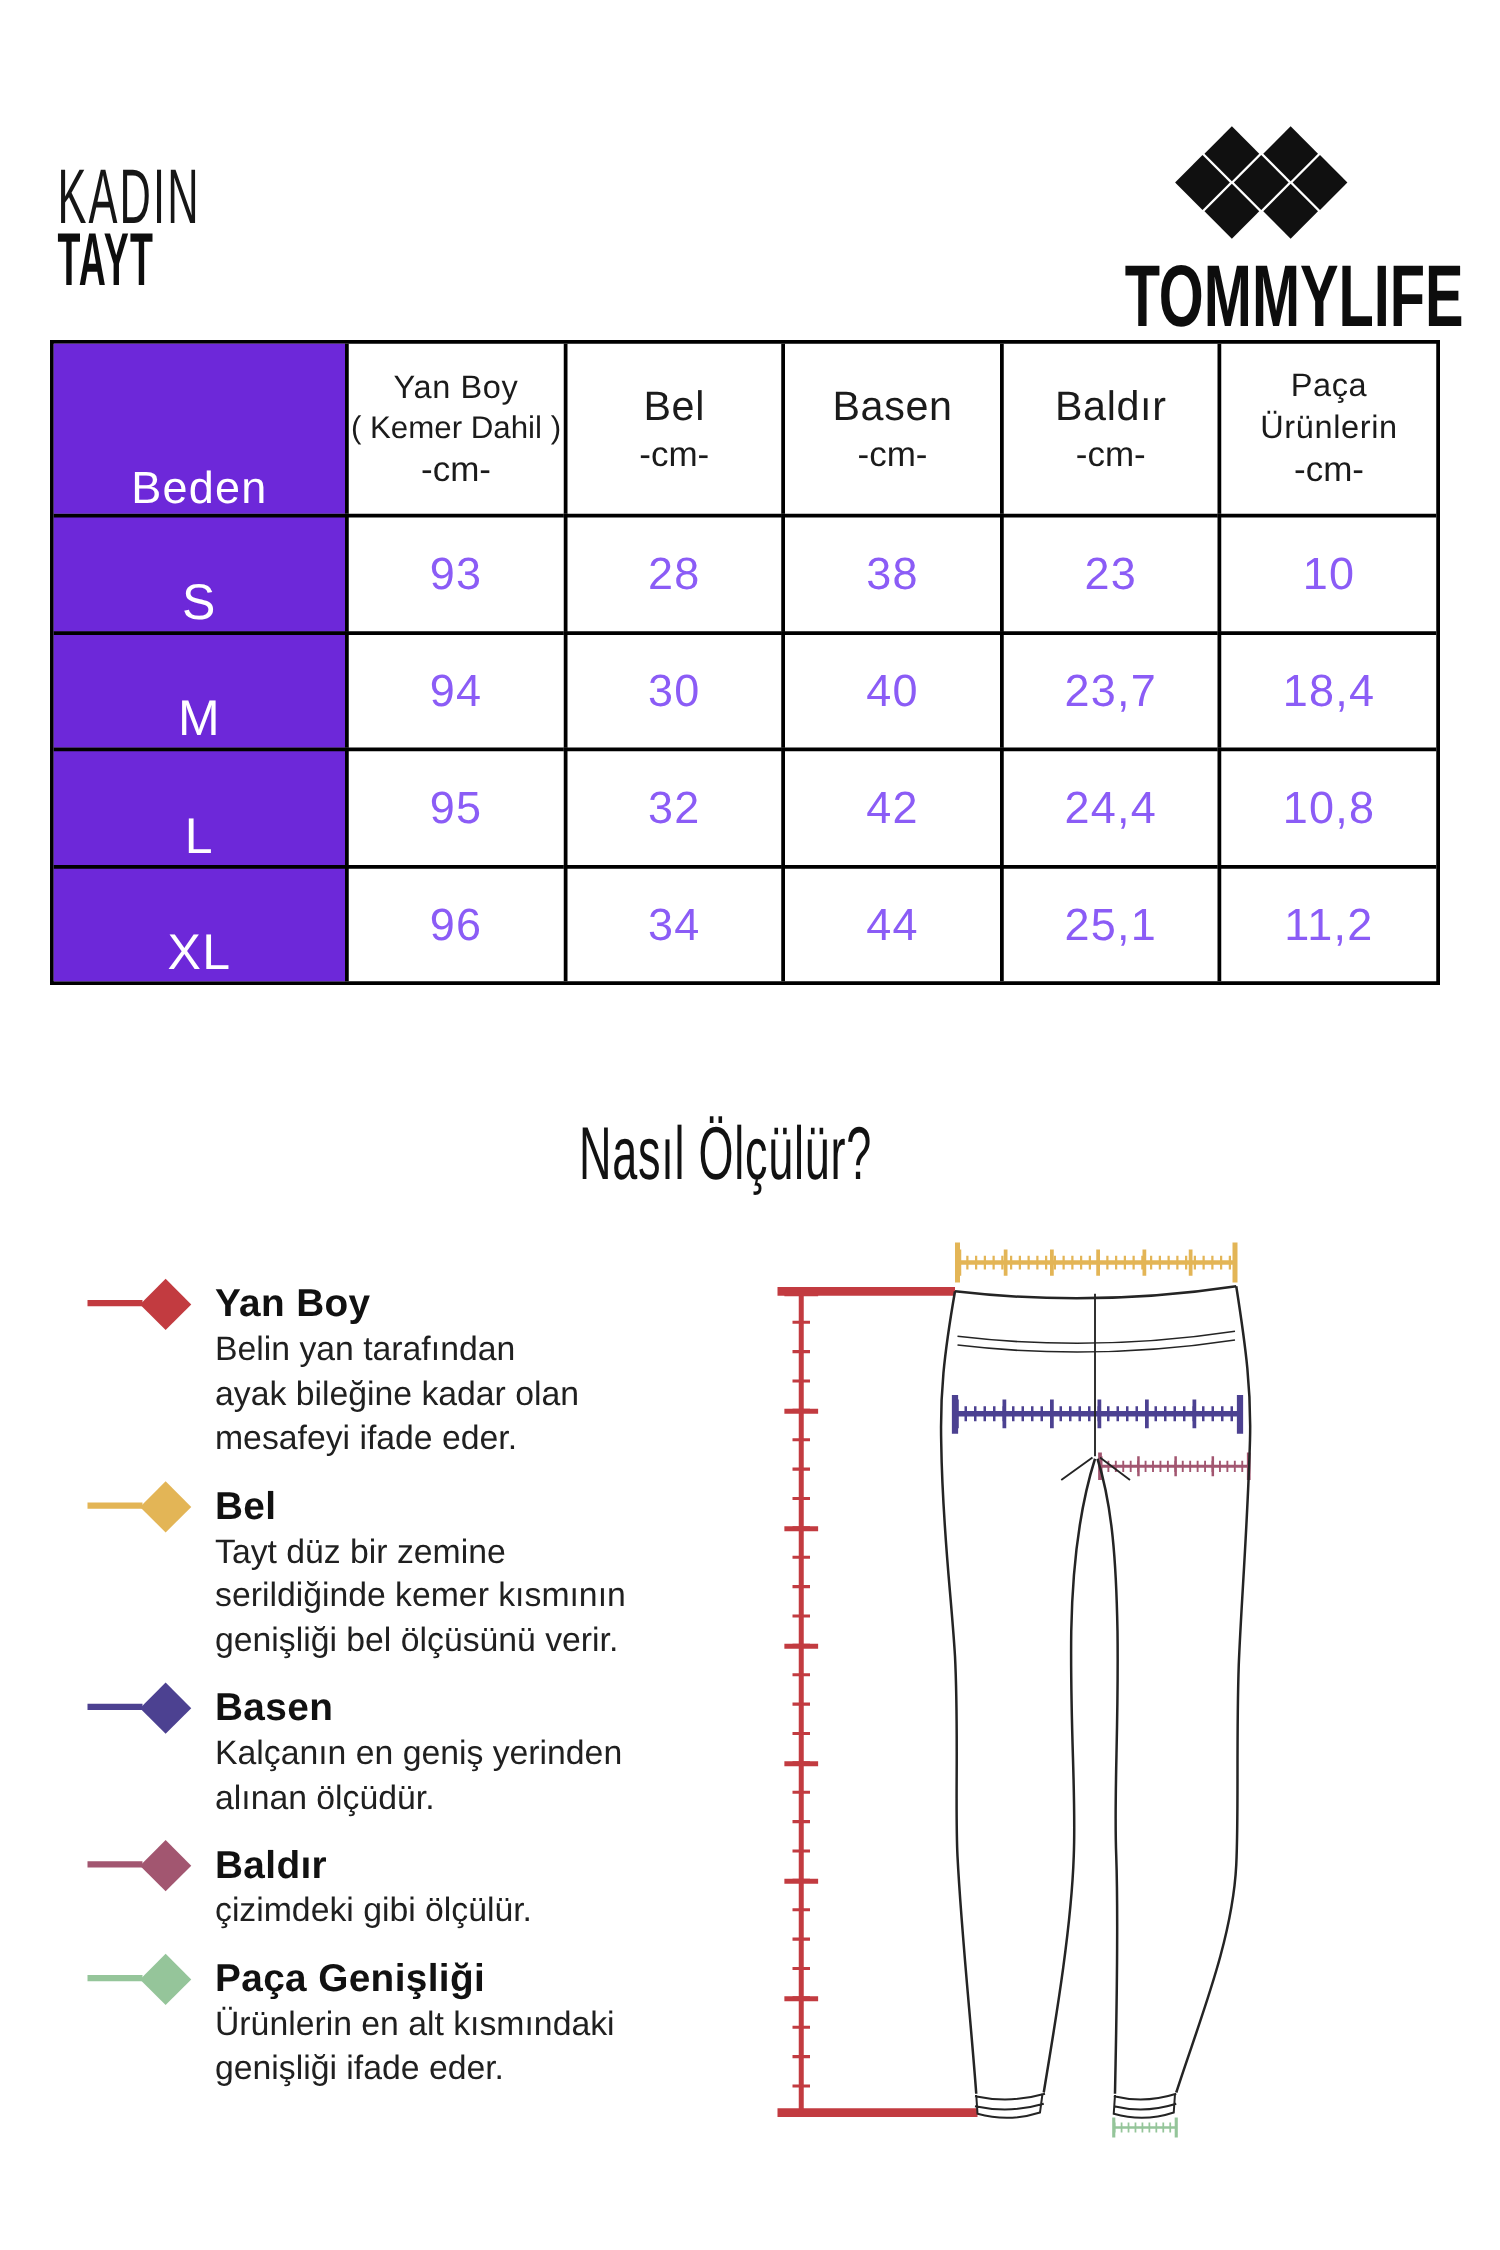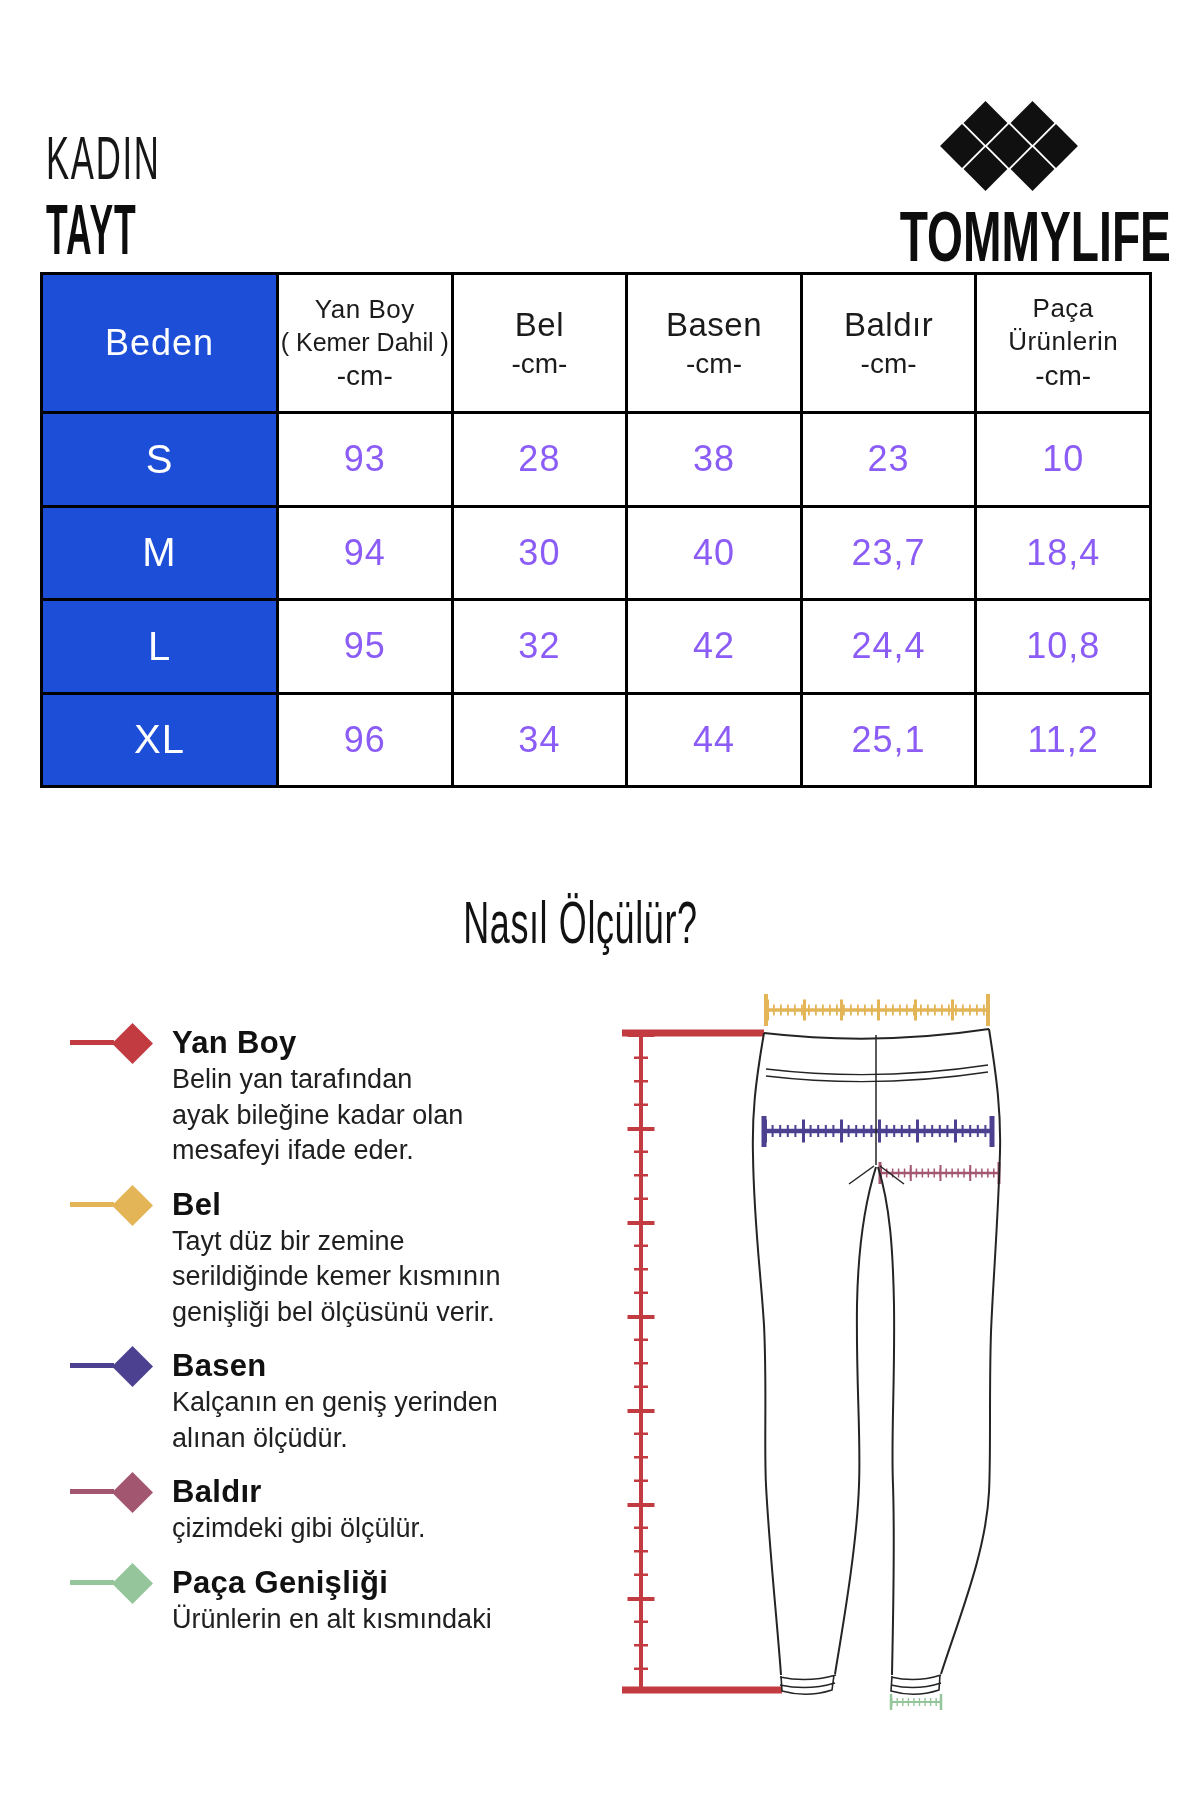--- a/index.html
+++ b/index.html
@@ -5,36 +5,36 @@
   html,body { margin:0; padding:0; background:#ffffff; }
   body {
     width:1200px; height:1800px; position:relative; overflow:hidden;
     font-family:"Liberation Sans", sans-serif; color:#1b1b1b;
   }
   .sq { display:inline-block; white-space:nowrap; }
 
   
   .kadin { position:absolute; left:46px; top:124px; font-size:62px; line-height:1.1; letter-spacing:3px; color:#161616; }
   .kadin .sq { transform:scaleX(0.56); transform-origin:left center; }
-  .tayt { position:absolute; left:46px; top:194px; font-size:71px; line-height:1; font-weight:700; letter-spacing:2px; color:#0d0d0d; }
+  .tayt { position:absolute; left:46px; top:178px; font-size:60px; line-height:1; font-weight:700; letter-spacing:2px; color:#0d0d0d; }
   .tayt .sq { transform:scaleX(0.50); transform-origin:left center; }
   .logo-mark { position:absolute; left:938px; top:98px; width:142px; height:96px; }
   .logo-mark rect { fill:#101010; }
   .brand-name { position:absolute; left:760px; top:202px; width:392px; text-align:center; font-size:70px; font-weight:700; line-height:1; color:#0d0d0d; }
   .brand-name .sq { transform:scaleX(0.66); transform-origin:right center; }
 
   
   .size-table {
     position:absolute; left:40px; top:272px; width:1112px; height:516px;
     box-sizing:border-box; border:3px solid #000; background:#fff;
     display:grid; grid-template-columns:233px repeat(5,1fr); grid-template-rows:136px repeat(4,1fr);
   }
   .cell { display:flex; align-items:center; justify-content:center; text-align:center;
           border-left:3px solid #000; border-top:3px solid #000; }
-  .cell.col0 { border-left:none; background:#1d4ed8; color:#ffffff; }
+  .cell.col0 { border-left:none; background:#6d28d9; color:#ffffff;align-items:flex-end; }
   .cell.row0 { border-top:none; }
   .stack { display:flex; flex-direction:column; align-items:center; justify-content:center; }
   .corner-label { font-size:36px; letter-spacing:1px; color:#fff; }
   .head-main { font-size:33px; line-height:42px; letter-spacing:0.5px; }
   .head-main.small { font-size:26px; line-height:33px; }
   .head-sub { font-size:25px; line-height:32px; white-space:nowrap; }
   .head-unit { font-size:28px; line-height:36px; }
   .size-label { font-size:40px; letter-spacing:1px; }
   .val { font-size:36px; letter-spacing:1px; color:#8b5cf6; }
 
@@ -226,20 +226,21 @@
     <div class="desc">
       <span>çizimdeki gibi ölçülür.</span>
     </div>
   </div>
   <div class="item">
     <span class="m-line" style="--c: #95c59a;"></span>
     <span class="m-diamond" style="--c: #95c59a;"></span>
     <div class="label">Paça Genişliği</div>
     <div class="desc">
       <span>Ürünlerin en alt kısmındaki</span>
+      <span>genişliği ifade eder.</span>
     </div>
   </div>
 </div>
 
 <svg class="diagram" viewBox="600 980 470 740" aria-hidden="true">
 
   <g class="ruler" style="--c: #c23b40;">
     <line x1="622" y1="1033" x2="764" y2="1033" stroke-width="7"></line>
     <line x1="622" y1="1690" x2="782" y2="1690" stroke-width="7"></line>
     <line x1="641" y1="1033" x2="641" y2="1690" stroke-width="4"></line>

